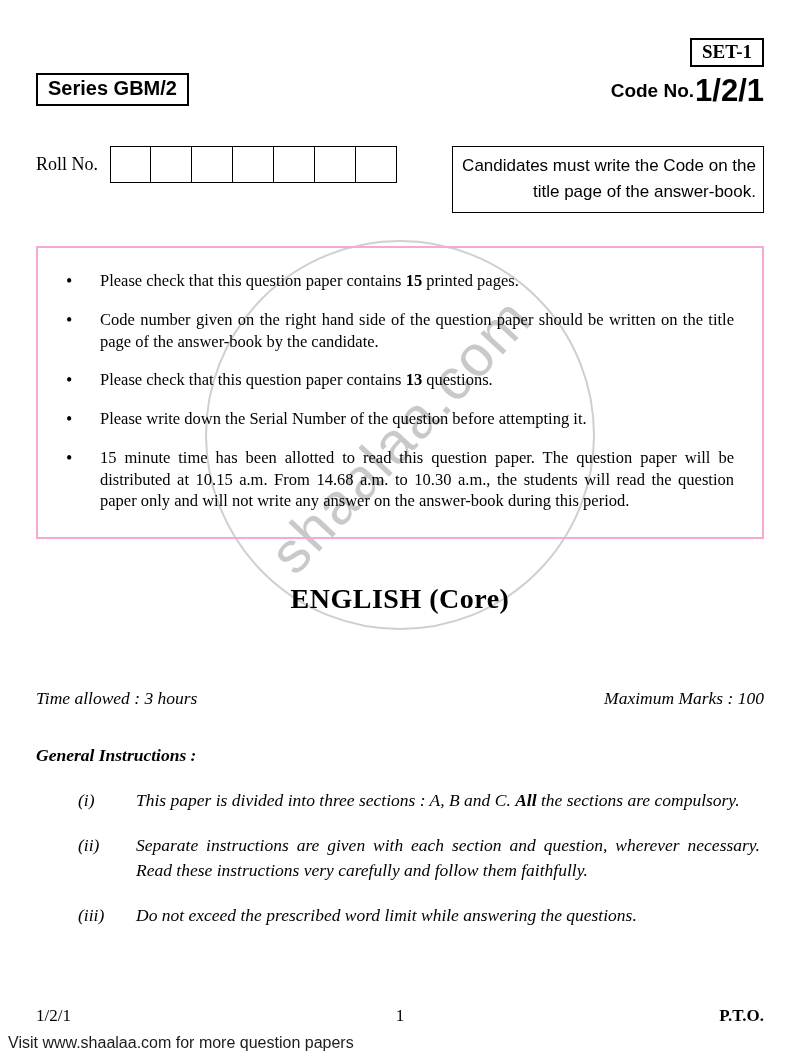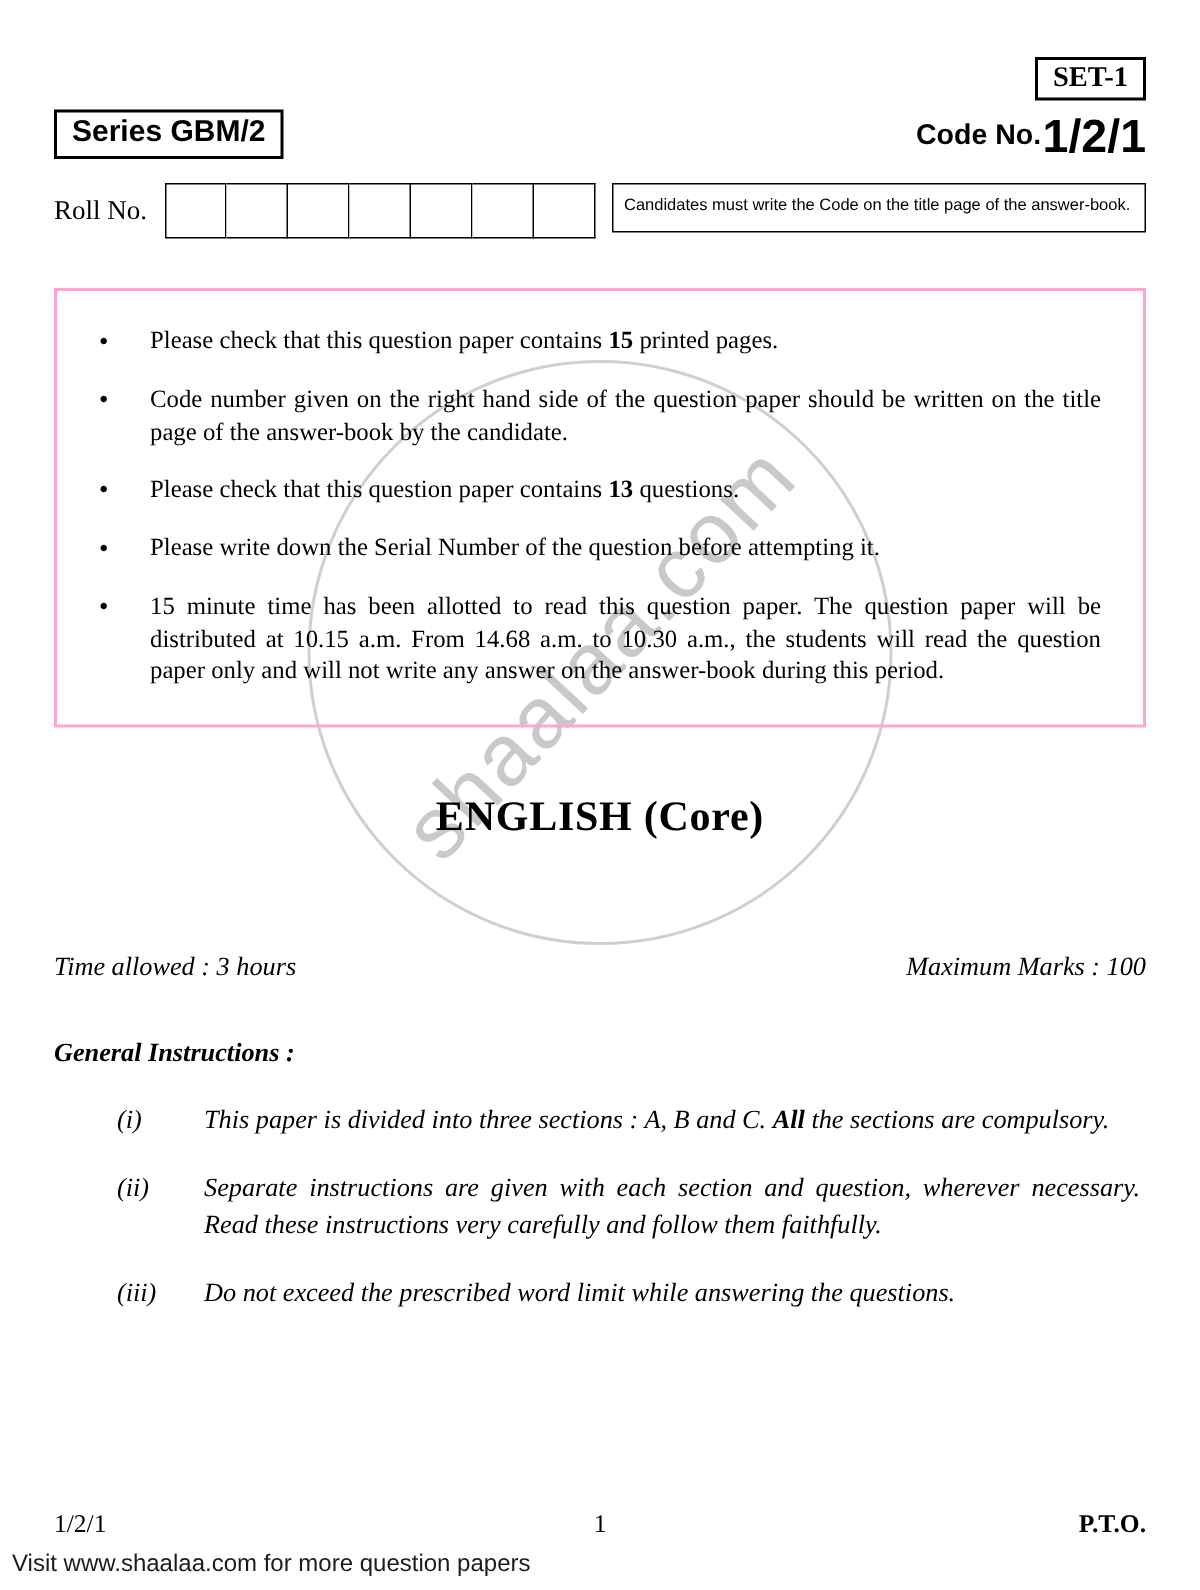--- a/index.html
+++ b/index.html
@@ -36,29 +36,29 @@
   .header-row { display:flex; justify-content:space-between; align-items:flex-end; margin-top:6px; }
   .series-box {
     border:2px solid #000; padding:2px 10px 4px;
     font-family:"Liberation Sans", sans-serif; font-weight:bold; font-size:20px;
   }
   .code-no { display:flex; align-items:flex-end; gap:1px; }
   .code-label { font-family:"Liberation Sans", sans-serif; font-weight:bold; font-size:19px; padding-bottom:4px; }
   .code-value { font-family:"Liberation Sans", sans-serif; font-weight:bold; font-size:31px; line-height:1; }
 
   
-  .roll-row { display:flex; margin-top:16px; align-items:flex-start; }
+  .roll-row { display:flex; margin-top:40px; align-items:flex-start;text-align:right; }
   .roll-label { font-size:18px; padding-top:8px; }
   .roll-boxes { display:flex; margin-left:12px; }
   .roll-cell { width:41px; height:37px; border:1px solid #000; border-left:none; background:#fff; }
   .roll-cell:first-child { border-left:1px solid #000; }
   .roll-note {
     margin-left:auto; border:1px solid #000;
-    width:356px; padding:6px 7px 8px;
-    font-family:"Liberation Sans", sans-serif; font-size:11px; line-height:1.5;
+    width:312px; padding:6px 7px 8px;
+    font-family:"Liberation Sans", sans-serif; font-size:17px; line-height:1.5;
   }
 
   
   .notice-box {
     border:2px solid #f9a8d4; margin-top:33px; padding:22px 28px 8px 20px;
   }
   .notice-box ul { list-style:none; }
   .notice-box li {
     position:relative; padding-left:42px; margin-bottom:17px;
     font-size:16.5px; line-height:1.32; text-align:justify;

